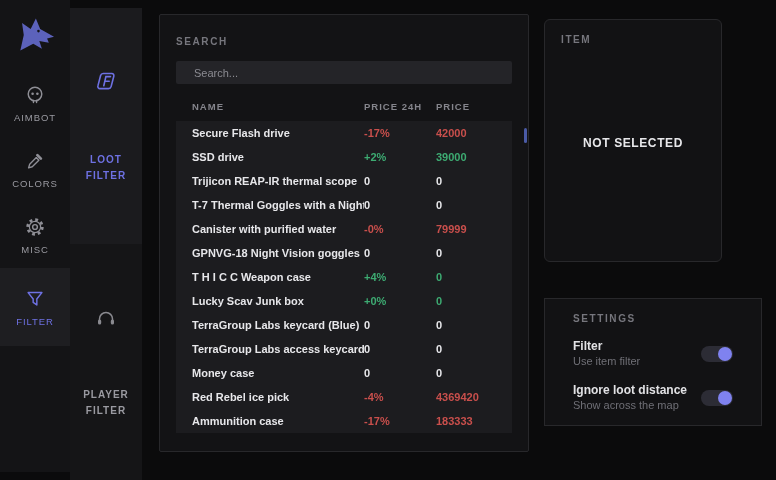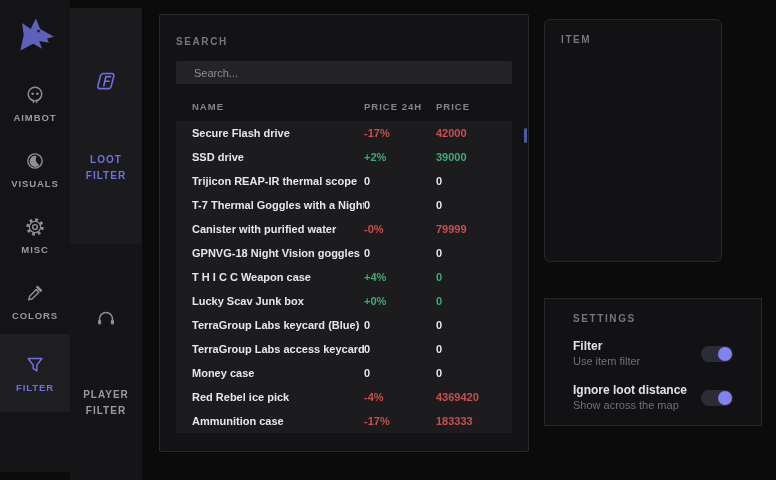--- a/index.html
+++ b/index.html
@@ -25,21 +25,21 @@
   *{margin:0;padding:0;box-sizing:border-box;}
   html,body{width:776px;height:480px;overflow:hidden;}
   body{background:var(--bg);font-family:"Liberation Sans",sans-serif;-webkit-font-smoothing:antialiased;}
   .root{position:relative;width:776px;height:480px;}
 
   
   .col1{position:absolute;left:0;top:8;width:70px;height:472px;background:var(--col1);display:flex;flex-direction:column;}
   .logo-wrap{height:70px;display:flex;align-items:center;justify-content:center;}
   .nav-item{height:66px;display:flex;flex-direction:column;align-items:center;justify-content:center;color:var(--txt-gray);cursor:pointer;}
   .nav-item .icon{color:#8f8f96;line-height:0;}
-  .nav-item .lbl{margin-top:6px;font-size:9.5px;font-weight:700;letter-spacing:0.9px;}
+  .nav-item .lbl{margin-top:6px;font-size:9.5px;font-weight:400;letter-spacing:0.9px;}
   .nav-item.active{height:78px;background:var(--col1-active);}
   .nav-item.active .icon{color:var(--accent);}
   .nav-item.active .lbl{color:var(--accent);}
 
   
   .col2{position:absolute;left:70px;top:8px;width:72px;height:472px;display:flex;flex-direction:column;}
   .subnav-item{flex:1;display:flex;flex-direction:column;align-items:center;justify-content:center;background:var(--col2);color:var(--txt-gray);cursor:pointer;gap:48px;}
   .subnav-item .icon{color:#8a8a90;line-height:0;}
   .subnav-item .lbl{margin-top:9px;font-size:10px;font-weight:700;letter-spacing:1px;line-height:1.55;text-align:center;}
   .subnav-item.active{background:var(--col2-active);}
@@ -91,49 +91,40 @@
         <svg width="22" height="22" viewBox="0 0 24 24" fill="none" stroke="currentColor">
           <circle cx="12" cy="11" r="7.4" stroke-width="1.6"></circle>
           <circle cx="9.4" cy="10.6" r="1.4" fill="currentColor" stroke="none"></circle>
           <circle cx="14.6" cy="10.6" r="1.4" fill="currentColor" stroke="none"></circle>
           <path d="M10.3 17.9 v2.4 M13.7 17.9 v2.4" stroke-width="1.5" stroke-linecap="round"></path>
         </svg>
       </span>
       <span class="lbl">AIMBOT</span>
     </div>
 
+
     <div class="nav-item">
       <span class="icon">
         <svg width="22" height="22" viewBox="0 0 24 24" fill="none" stroke="currentColor">
-          <circle cx="12" cy="12" r="7.8" stroke-width="1.5"></circle>
-          <path d="M13.8 6.5a6 6 0 1 0 3 9.8 6.8 6.8 0 0 1-3-9.8z" fill="currentColor" stroke="none"></path>
-        </svg>
-      </span>
-      <span class="lbl">VISUALS</span>
+          <path d="M5 19.5l1.2-4 7.2-7.2 2.8 2.8-7.2 7.2-4 1.2z" stroke-width="1.5" stroke-linejoin="round"></path>
+          <path d="M14.6 5.6l3.8 3.8" stroke-width="3" stroke-linecap="round"></path>
+        </svg>
+      </span>
+      <span class="lbl">COLORS</span>
     </div>
 
     <div class="nav-item">
       <span class="icon">
         <svg width="22" height="22" viewBox="0 0 24 24" fill="none" stroke="currentColor">
           <circle cx="12" cy="12" r="8" stroke-width="3" stroke-dasharray="3.1 3.18"></circle>
           <circle cx="12" cy="12" r="6.1" stroke-width="1.3"></circle>
           <circle cx="12" cy="12" r="2.6" stroke-width="1.6"></circle>
         </svg>
       </span>
       <span class="lbl">MISC</span>
-    </div>
-
-    <div class="nav-item">
-      <span class="icon">
-        <svg width="22" height="22" viewBox="0 0 24 24" fill="none" stroke="currentColor">
-          <path d="M5 19.5l1.2-4 7.2-7.2 2.8 2.8-7.2 7.2-4 1.2z" stroke-width="1.5" stroke-linejoin="round"></path>
-          <path d="M14.6 5.6l3.8 3.8" stroke-width="3" stroke-linecap="round"></path>
-        </svg>
-      </span>
-      <span class="lbl">COLORS</span>
     </div>
 
     <div class="nav-item active">
       <span class="icon">
         <svg width="22" height="22" viewBox="0 0 24 24" fill="none" stroke="currentColor">
           <path d="M4.5 5h15l-5.5 7v6.5l-4-2.8v-3.7z" stroke-width="1.6" stroke-linejoin="round"></path>
         </svg>
       </span>
       <span class="lbl">FILTER</span>
     </div>
@@ -240,20 +231,21 @@
         <div class="cell-name">Ammunition case</div>
         <div class="cell-change">-17%</div>
         <div class="cell-price">183333</div>
       </div>
     </div>
     <div class="scroll-thumb"></div>
   </div>
 
   <div class="item-panel">
     <div class="section-h">ITEM</div>
+    <div class="not-selected">NOT SELECTED</div>
   </div>
 
   <div class="settings-panel">
     <div class="section-h">SETTINGS</div>
     <div class="opt-row">
       <div>
         <div class="opt-title">Filter</div>
         <div class="opt-sub">Use item filter</div>
       </div>
       <div class="toggle on">

